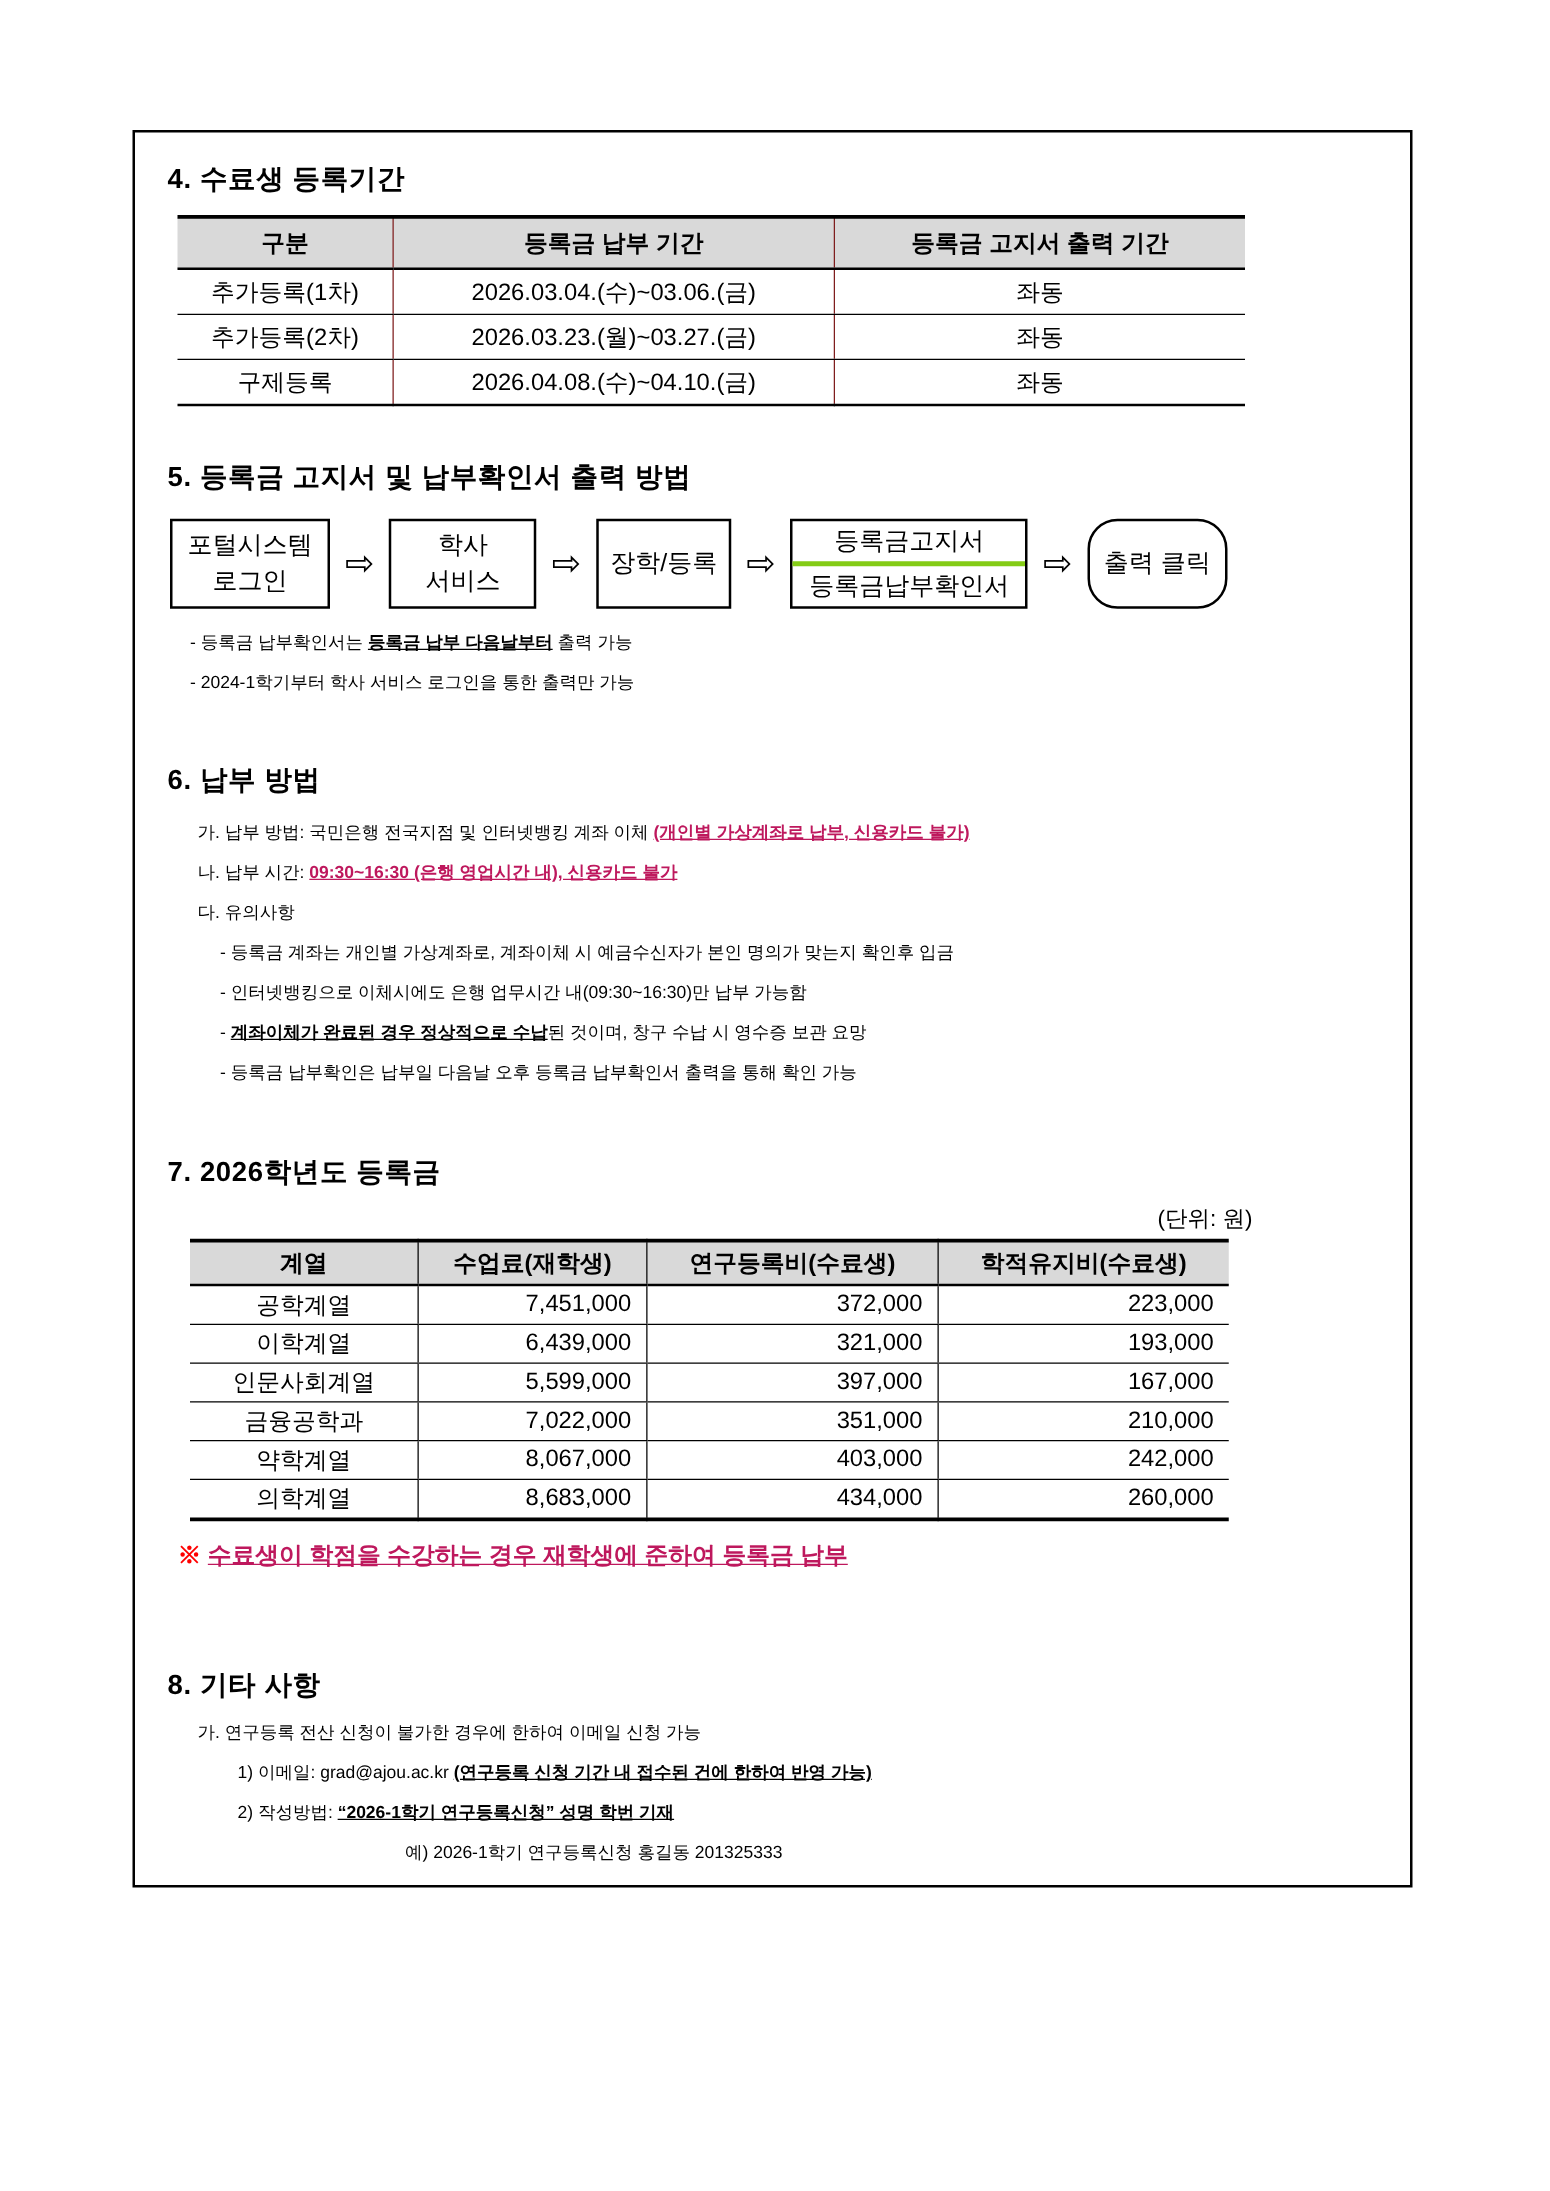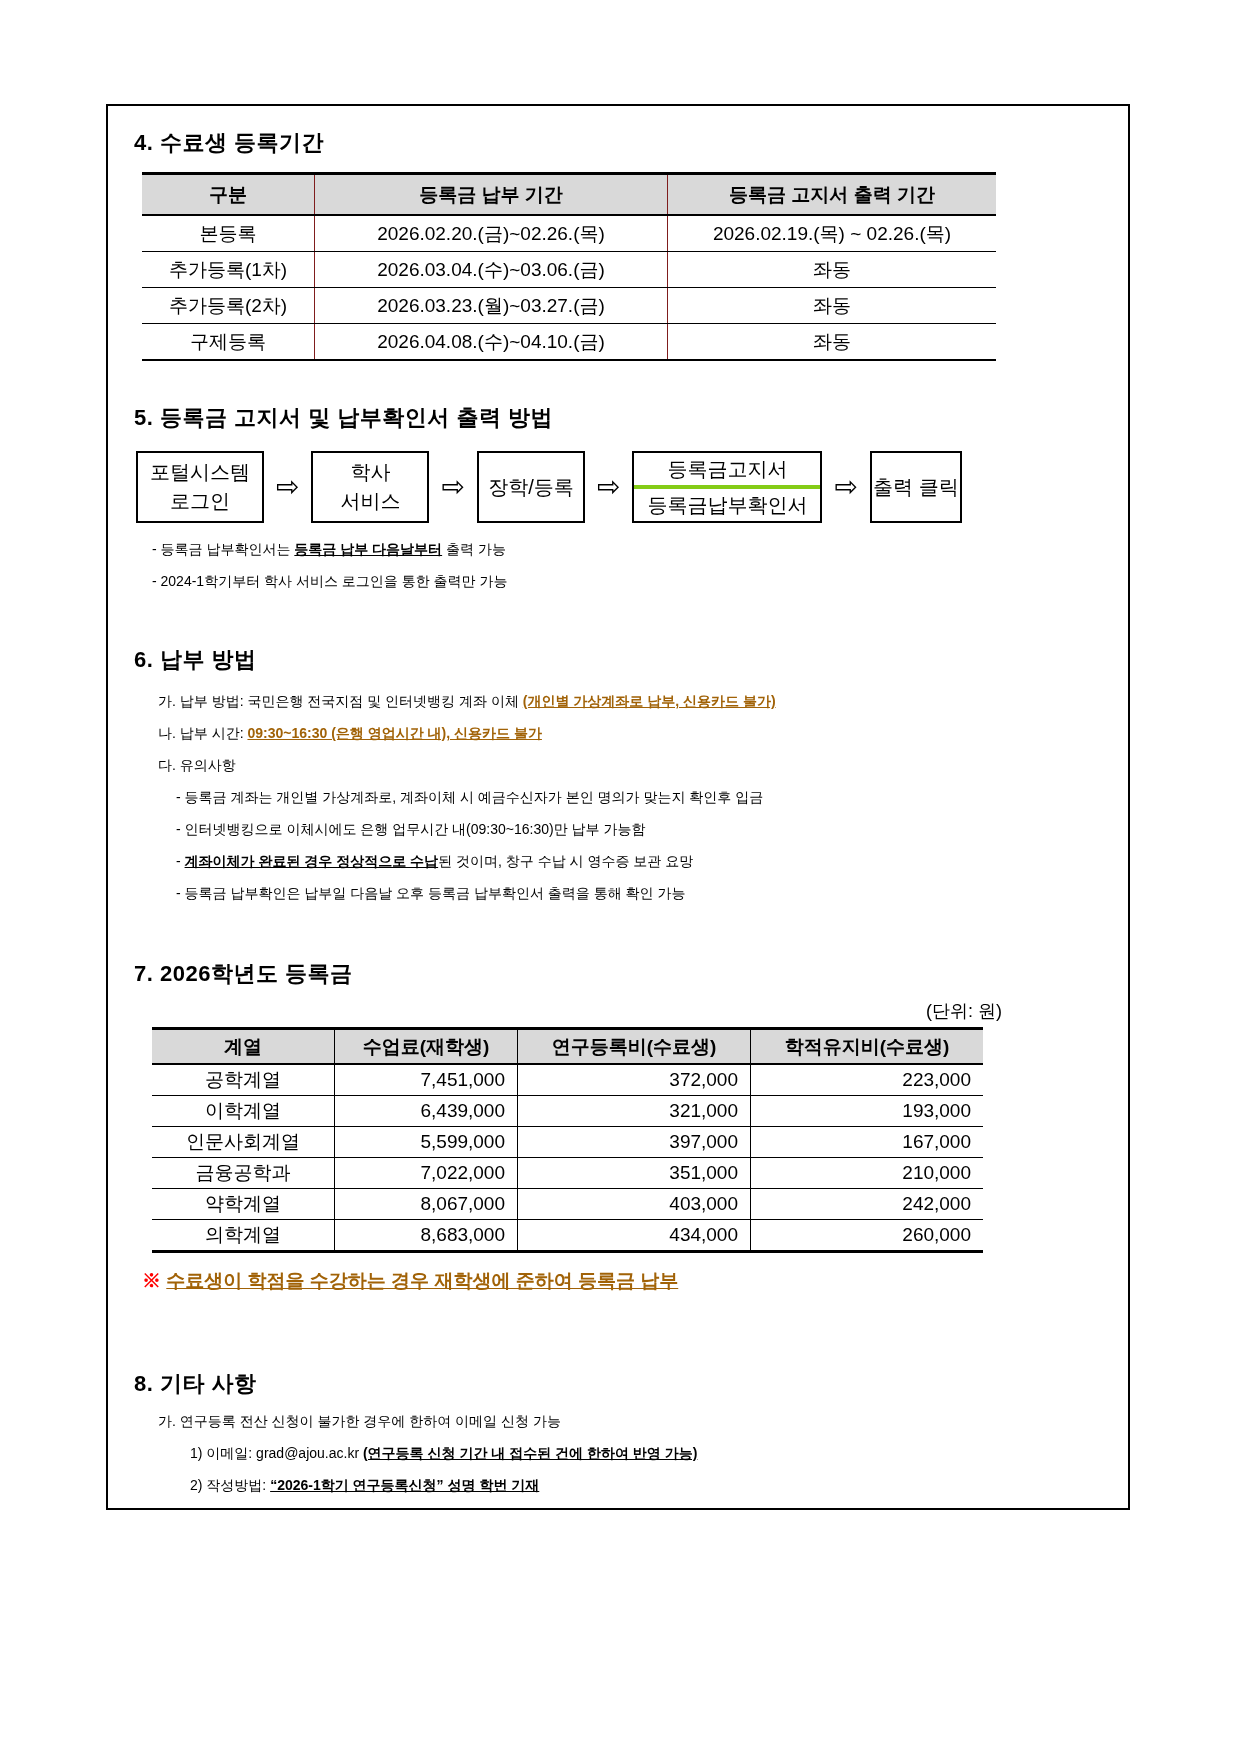--- a/index.html
+++ b/index.html
@@ -37,35 +37,35 @@
   .t2 td.num { text-align:right; padding-right:12px; }
   .c2a { width:180px; } .c2b { width:180px; } .c2c { width:230px; } .c2d { width:230px; }
 
   .flow { display:flex; align-items:center; margin:18px 0 0 2px; }
   .fbox {
     border:2px solid #000; height:72px; box-sizing:border-box;
     display:flex; flex-direction:column; justify-content:center; align-items:center;
     font-size:20px; line-height:29px; text-align:center;
   }
   .fb1 { width:128px; } .fb2 { width:118px; } .fb3 { width:108px; }
-  .fb4 { width:190px; padding:0; } .fb5 { width:92px; }
+  .fb4 { width:190px; padding:0; } .fb5 { width:112px;border-radius:24px; }
   .fbox.stacked .scell { width:100%; height:34px; display:flex; align-items:center; justify-content:center; }
   .fbox.stacked .scell:first-child { border-bottom:4px solid #84cc16; }
   .farrow { font-family:"DejaVu Sans", sans-serif; font-size:28px; margin:0 12px; line-height:72px; }
 
   .line { font-size:14px; line-height:32px; white-space:nowrap; }
   .indent1 { padding-left:18px; }   
   .indent2 { padding-left:24px; }   
   .indent3 { padding-left:42px; }   
   .indent4 { padding-left:56px; }   
   .indent5 { padding-left:190px; }   
   .mt10 { margin-top:10px; } .mt6 { margin-top:6px; }
 
   .bu { font-weight:bold; text-decoration:underline; }
-  .red { color:#a16207; font-weight:bold; text-decoration:underline; }
+  .red { color:#be185d; font-weight:bold; text-decoration:underline; }
   .redplain { color:#ff0000; font-weight:bold; }
   .blue { color:#000000; font-weight:bold; text-decoration:underline; }
 
   .unit-line { width:868px; text-align:right; font-size:18px; margin-top:10px; }
   .tnote { margin-top:12px; padding-left:8px; font-size:19px; }
 </style>
 </head>
 <body>
 
 <div class="page">
@@ -76,25 +76,20 @@
     <table class="t1">
       <thead>
         <tr>
           <th class="c1a">구분</th>
           <th class="c1b">등록금 납부 기간</th>
           <th class="c1c">등록금 고지서 출력 기간</th>
         </tr>
       </thead>
       <tbody>
         <tr>
-          <td>본등록</td>
-          <td>2026.02.20.(금)~02.26.(목)</td>
-          <td>2026.02.19.(목) ~ 02.26.(목)</td>
-        </tr>
-        <tr>
           <td>추가등록(1차)</td>
           <td>2026.03.04.(수)~03.06.(금)</td>
           <td>좌동</td>
         </tr>
         <tr>
           <td>추가등록(2차)</td>
           <td>2026.03.23.(월)~03.27.(금)</td>
           <td>좌동</td>
         </tr>
         <tr>

